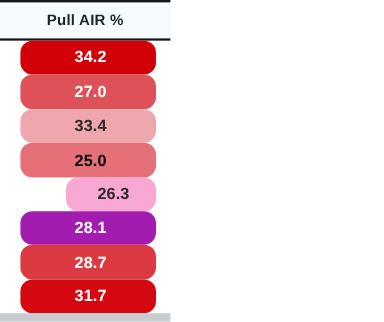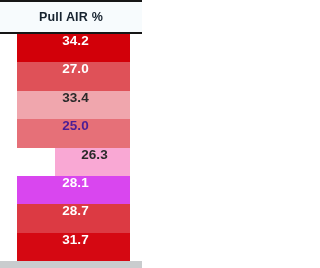--- a/index.html
+++ b/index.html
@@ -62,24 +62,25 @@
     left: 17px;
     top: 0;
     width: 113px;
     height: 227px;
     display: flex;
     flex-direction: column;
   }
   .cell {
     flex: 1 1 0;
     display: flex;
-    align-items: flex-start;
+    align-items: center;
     justify-content: center;
     box-sizing: border-box;
     min-height: 0;
+    border-radius: 10px;
   }
   .cell-value {
     font-size: 13.5px;
     font-weight: bold;
     line-height: 1;
     letter-spacing: 0.1px;
     padding-left: 4px;
     white-space: nowrap;
   }
 
@@ -108,26 +109,26 @@
       <div class="cell" style="background-color: rgb(210, 0, 9);">
         <span class="cell-value" style="color: rgb(255, 255, 255);">34.2</span>
       </div>
       <div class="cell" style="background-color: rgb(223, 81, 88);">
         <span class="cell-value" style="color: rgb(255, 255, 255);">27.0</span>
       </div>
       <div class="cell" style="background-color: rgb(240, 166, 173);">
         <span class="cell-value" style="color: rgb(42, 42, 42);">33.4</span>
       </div>
       <div class="cell" style="background-color: rgb(230, 112, 120);">
-        <span class="cell-value" style="color: #4c1d95;">25.0</span>
+        <span class="cell-value" style="color: #000000;">25.0</span>
       </div>
       <div class="cell" style="background-color: #f9a8d4; margin-left: 38px;">
         <span class="cell-value" style="color: rgb(42, 42, 42);">26.3</span>
       </div>
-      <div class="cell" style="background-color: #d946ef;">
+      <div class="cell" style="background-color: #a21caf;">
         <span class="cell-value" style="color: rgb(255, 255, 255);">28.1</span>
       </div>
       <div class="cell" style="background-color: rgb(220, 58, 67);">
         <span class="cell-value" style="color: rgb(255, 255, 255);">28.7</span>
       </div>
       <div class="cell" style="background-color: rgb(213, 8, 18);">
         <span class="cell-value" style="color: rgb(255, 255, 255);">31.7</span>
       </div>
 
     </div>

